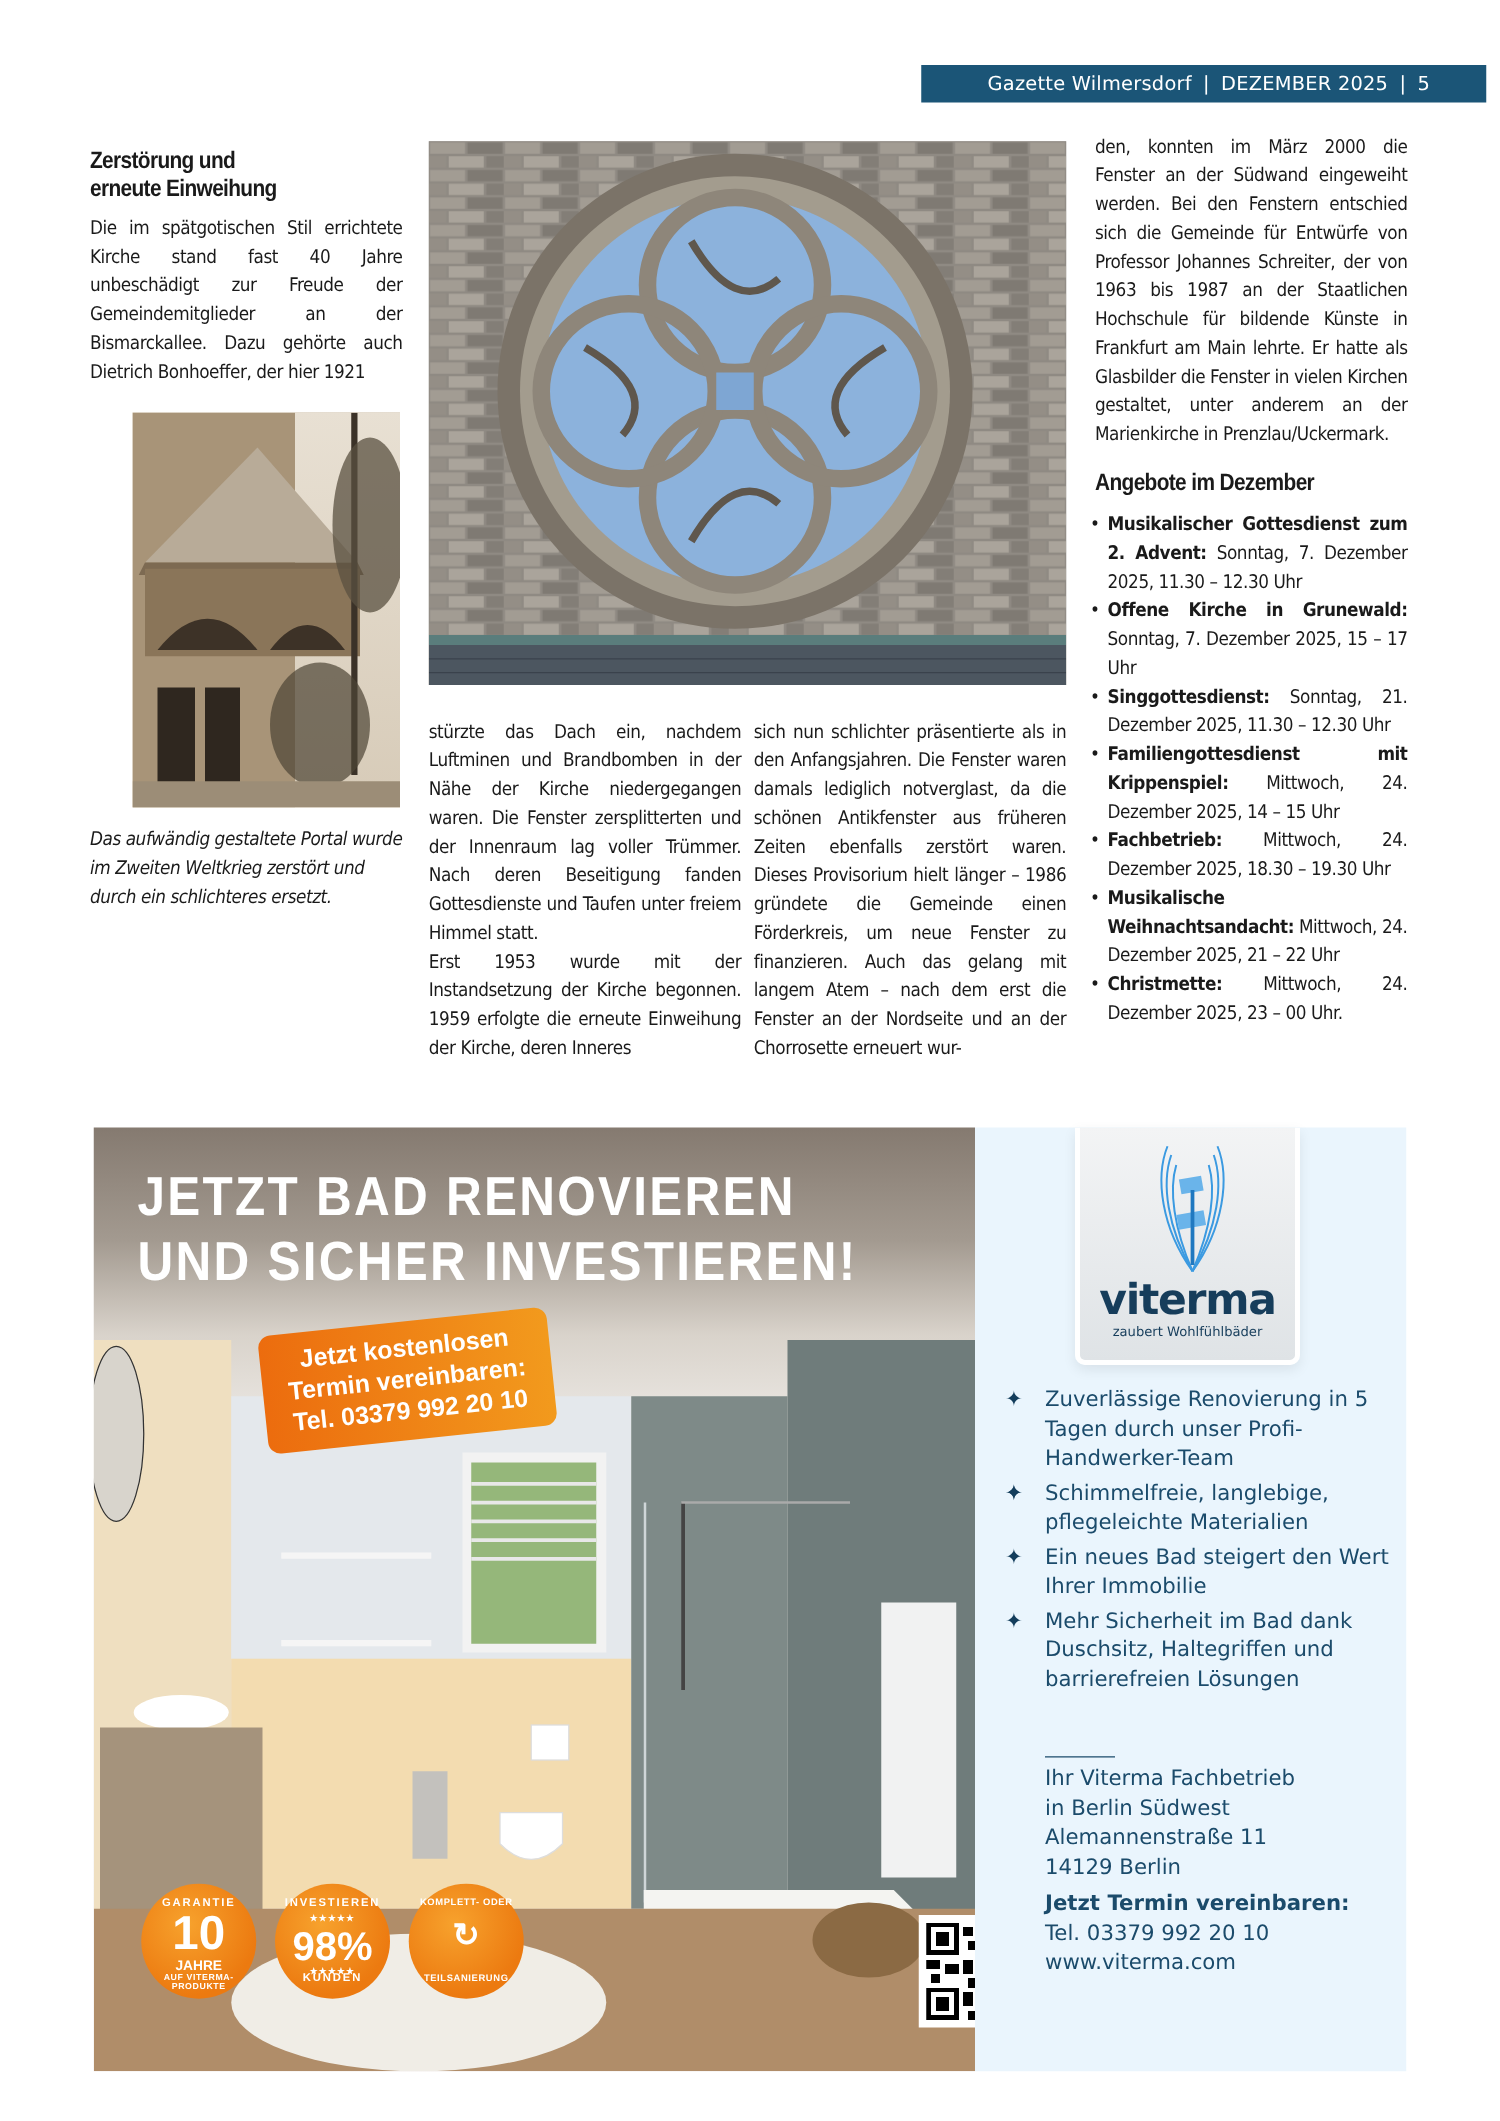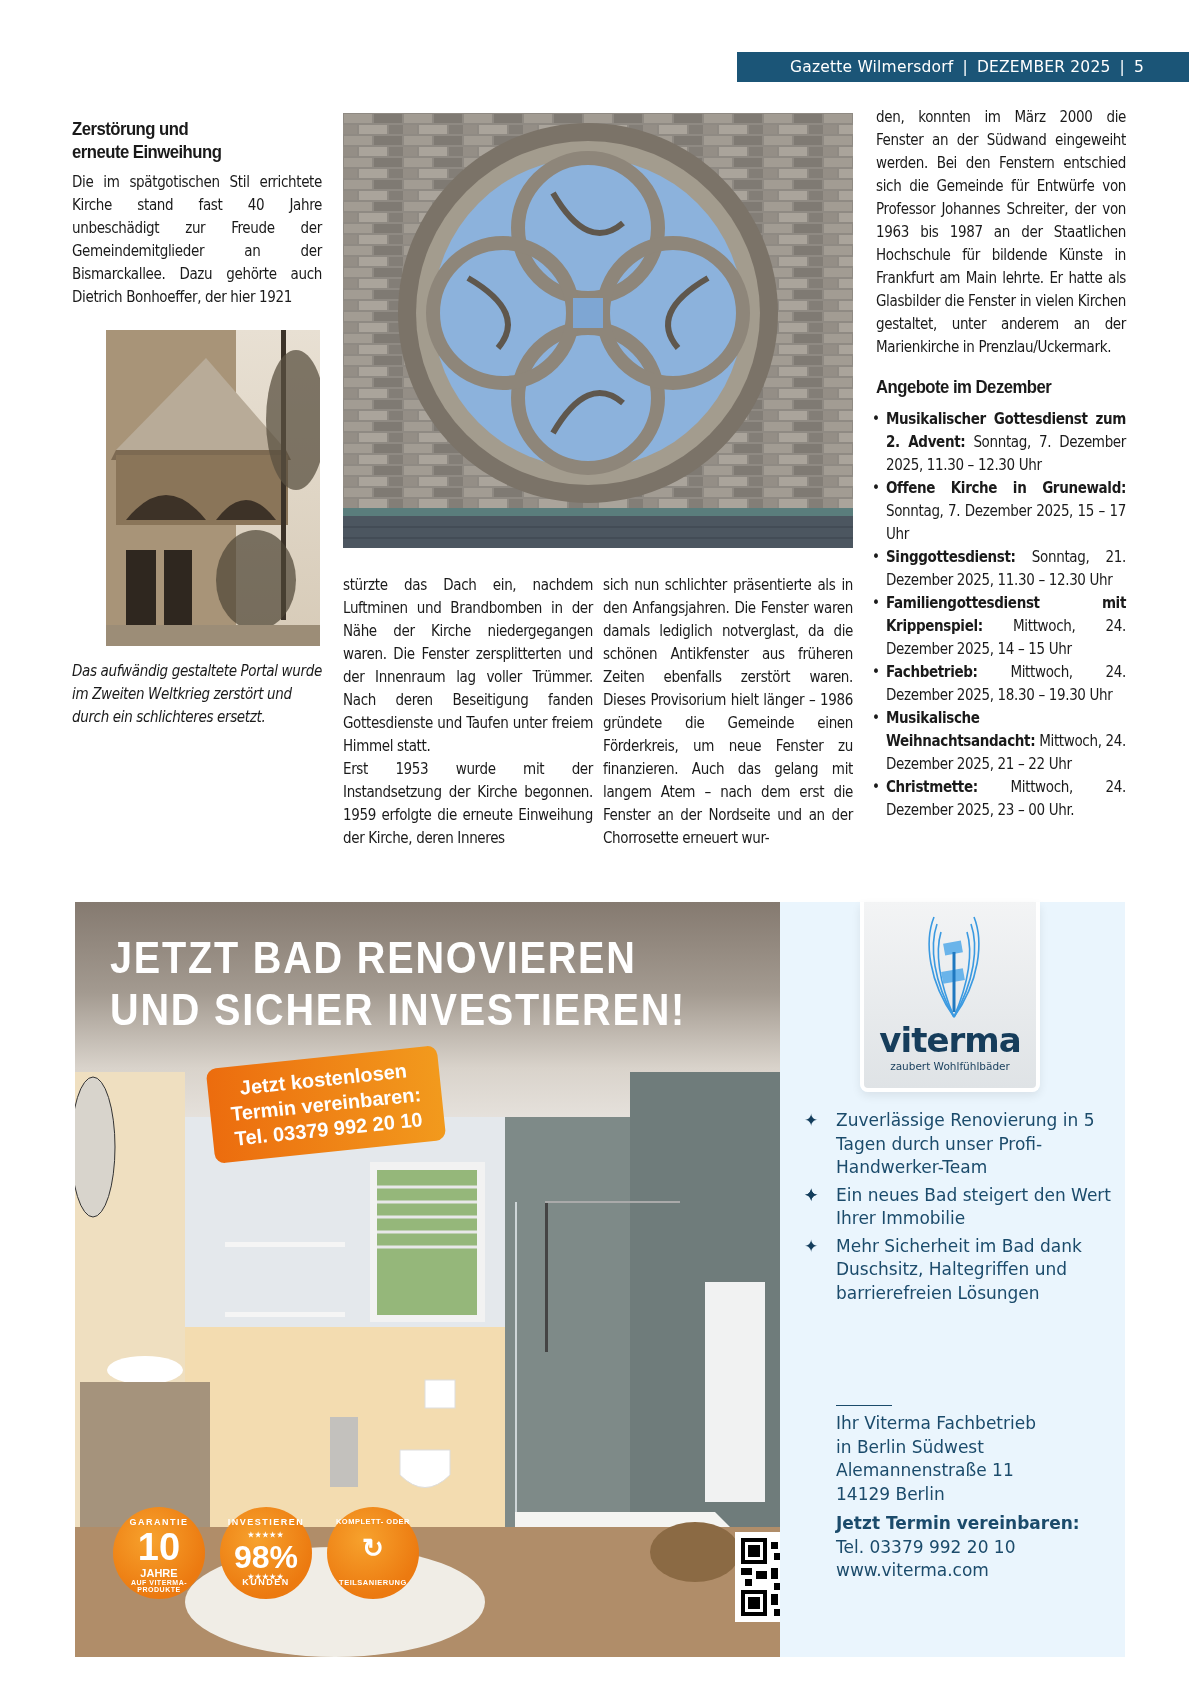--- a/index.html
+++ b/index.html
@@ -277,21 +277,21 @@
         <rect x="33" y="58" width="22" height="12" fill="#6ab4ea" transform="rotate(-10 44 64)"></rect>
         <line x1="45" y1="40" x2="45" y2="100" stroke="#1f78c0" stroke-width="3"></line>
       </svg>
       <div class="logo-word">viterma</div>
       <div class="logo-tag">zaubert Wohlfühlbäder</div>
     </div>
 
     <ul class="benefits">
       <li><span class="star">✦</span><span>Zuverlässige Renovierung in 5 Tagen durch unser Profi-Handwerker-Team</span></li>
       <li><span class="star">✦</span></li>
-      <li><span class="star">✦</span></li>
+      <li><span class="star">✦</span><span>Schimmelfreie, langlebige, pflegeleichte Materialien</span></li>
       <li><span class="star">✦</span><span>Ein neues Bad steigert den Wert Ihrer Immobilie</span></li>
       <li><span class="star">✦</span><span>Mehr Sicherheit im Bad dank Duschsitz, Haltegriffen und barrierefreien Lösungen</span></li>
     </ul>
 
     <div class="rule"></div>
     <div class="contact">
       <div>Ihr Viterma Fachbetrieb</div>
       <div>in Berlin Südwest</div>
       <div>Alemannenstraße 11</div>
       <div>14129 Berlin</div>

